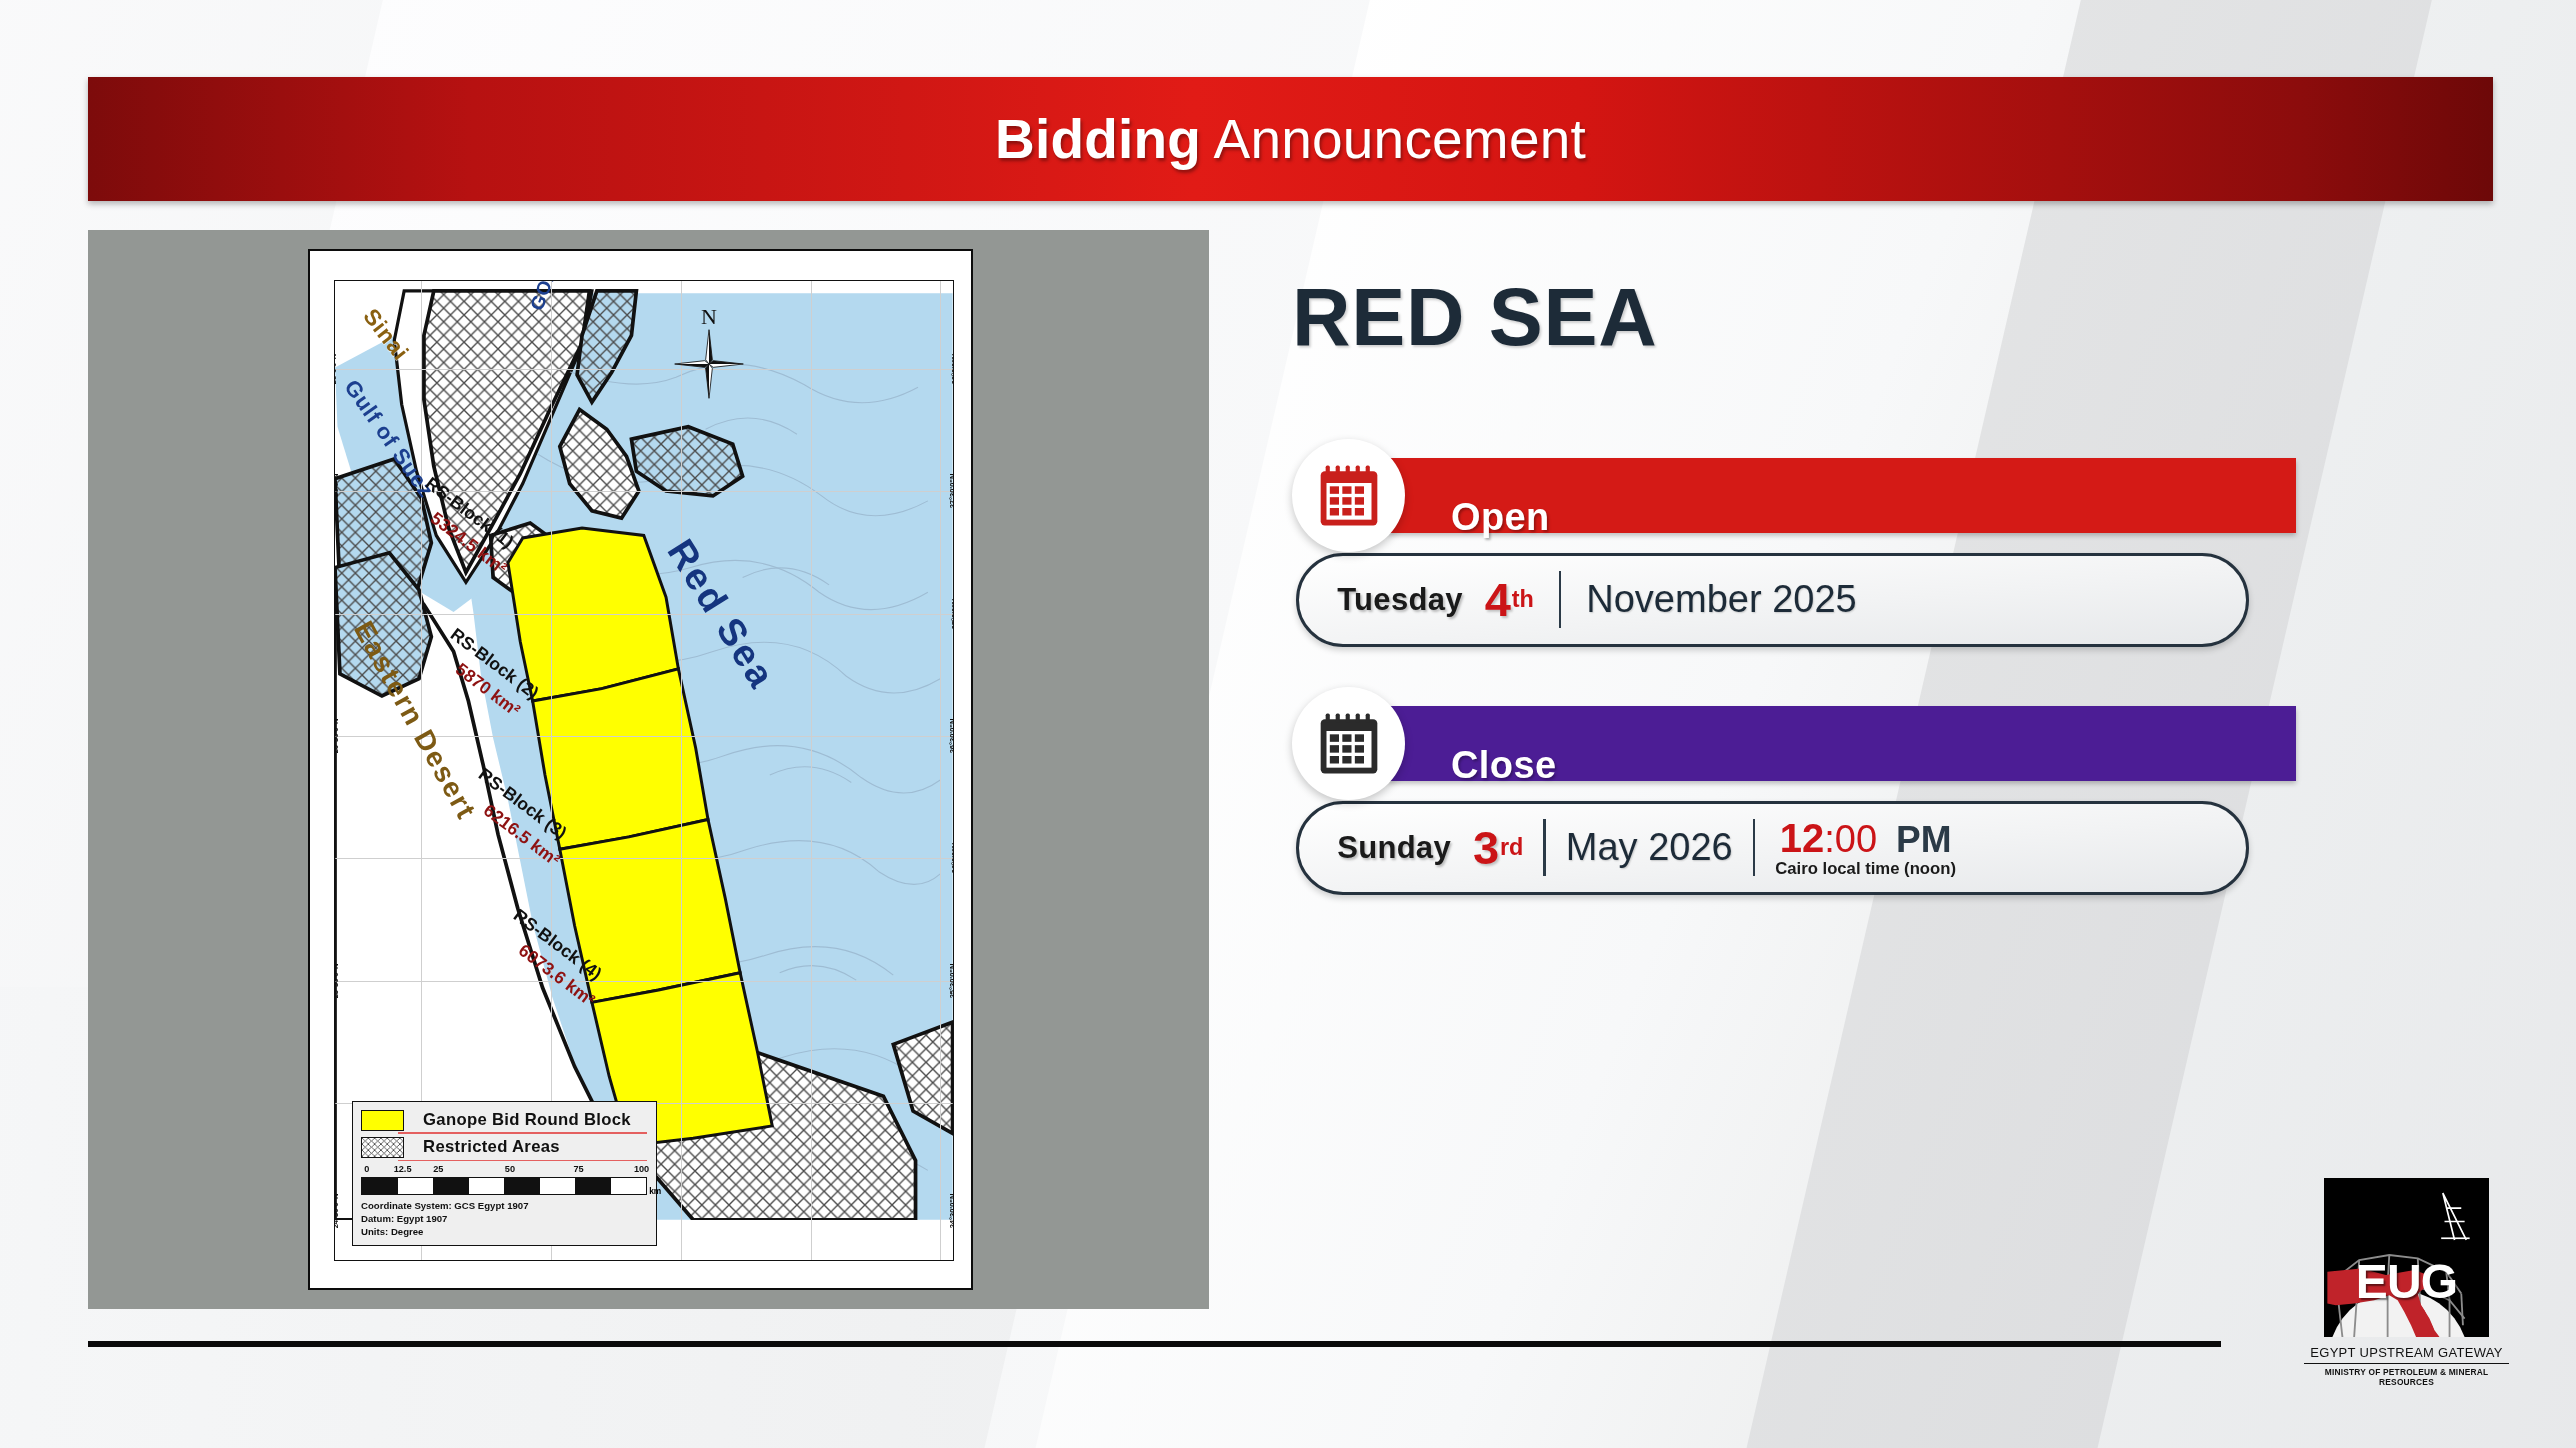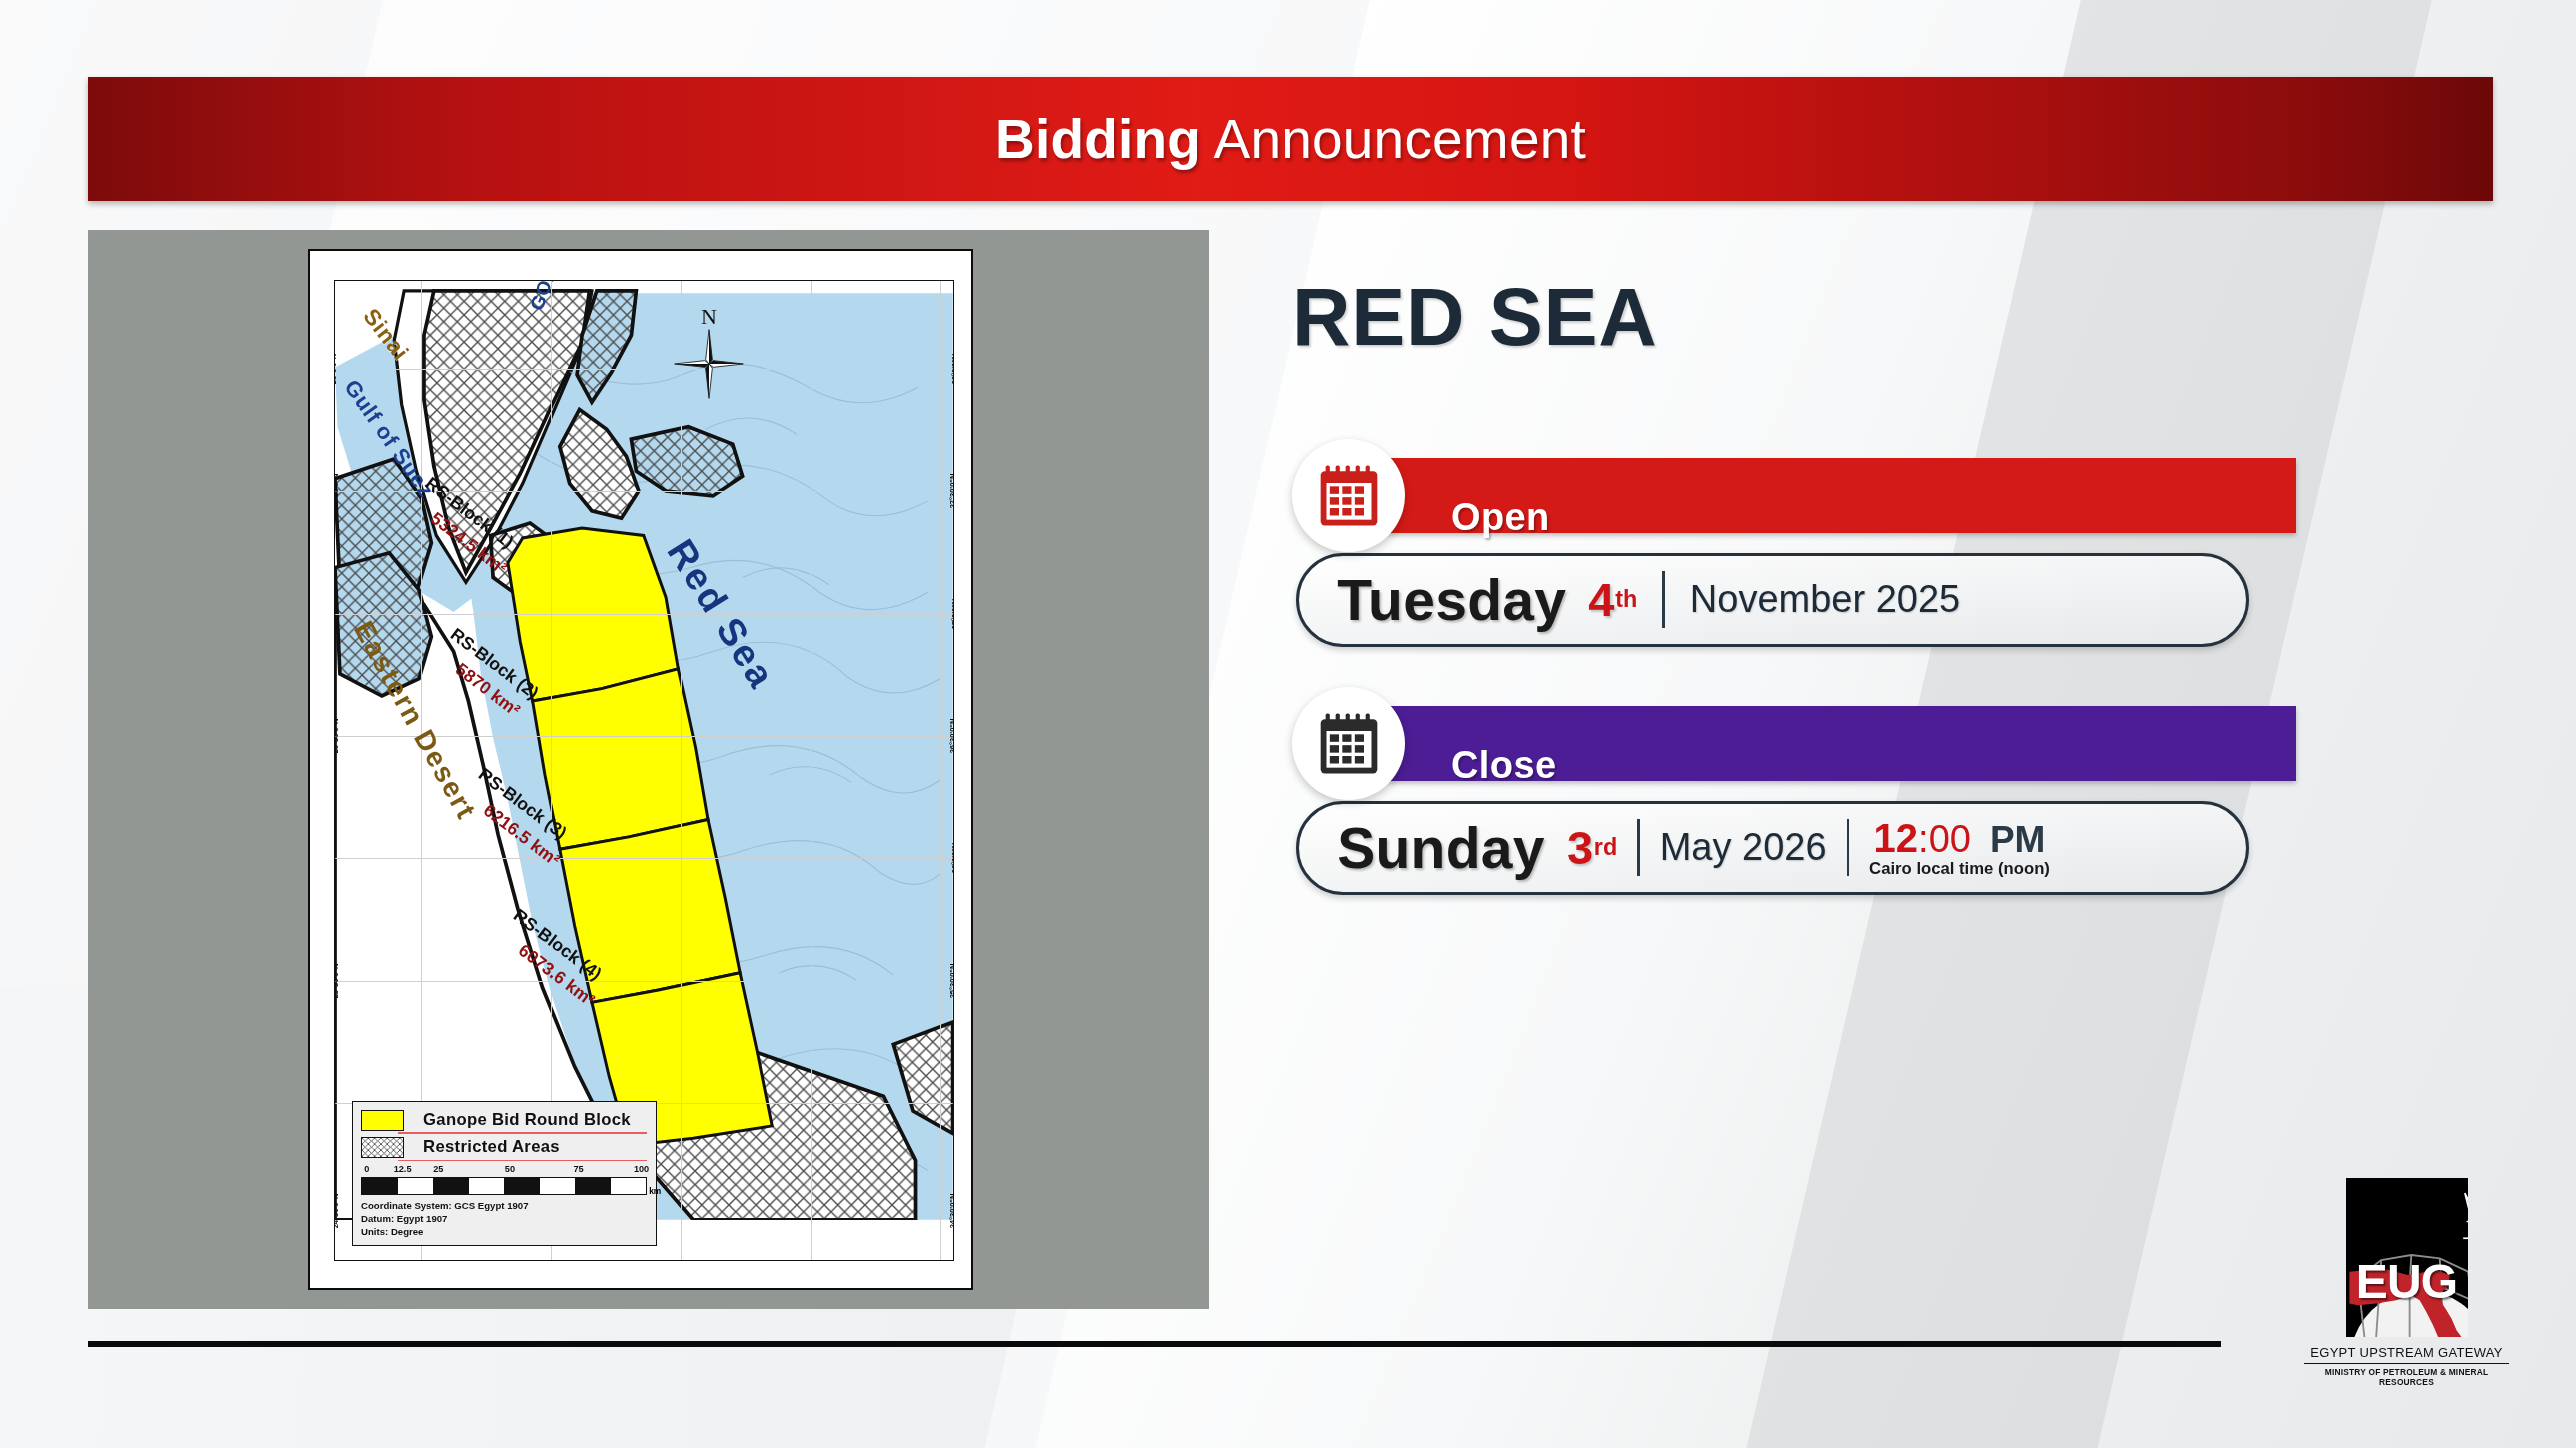--- a/index.html
+++ b/index.html
@@ -136,21 +136,21 @@
   .calWrap { position:absolute; left:0; top:-18.4px; width:113px; height:113px;
     background:#ffffff; border-radius:50%;
     box-shadow:0 3.3px 8.4px rgba(0,0,0,.22); z-index:2;
     display:flex; align-items:center; justify-content:center; }
 
   .pill { margin-top:20px; margin-left:4.2px; height:94px; width:953px;
     border:3.3px solid #25323e; border-radius:49px;
     background:linear-gradient(175deg,#ffffff 0%,#f2f3f4 55%,#e6e8ea 100%);
     box-shadow:0 3.3px 6.7px rgba(0,0,0,.18);
     display:flex; align-items:center; padding:0 38px; gap:0; }
-  .pill .day { font-size:57px; font-weight:700; color:#1a1a1a;
+  .pill .day { font-size:31px; font-weight:700; color:#1a1a1a;
     text-shadow:1.7px 1.7px 2.5px rgba(0,0,0,.25); letter-spacing:0.3px; }
   .pill .num { font-size:47px; font-weight:700; color:#cb1417;
     margin-left:22px; text-shadow:1.7px 1.7px 2.5px rgba(0,0,0,.22); }
   .pill .ord { font-size:23.4px; font-weight:700; color:#cb1417;
     vertical-align:super; margin-left:0.8px; }
   .pill .vr { width:2.5px; height:57px; background:#2b3a47; margin:0 25px; }
   .pill .my { font-size:38px; font-weight:400; color:#1d2b38;
     text-shadow:0.8px 0.8px 1.7px rgba(0,0,0,.18); white-space:nowrap; }
   .pill .timecol { display:flex; flex-direction:column; align-items:center;
     line-height:1.0; }
@@ -160,21 +160,21 @@
   .pill .ampm { font-size:37px; font-weight:700; color:#2b3a47; margin-left:19px; }
   .pill .tznote { font-size:16.7px; font-weight:700; color:#1a1a1a;
     margin-top:3.3px; white-space:nowrap; }
 
   
   #rule { position:absolute; left:88px; top:1341px; width:2133px; height:5.9px;
     background:#0a0a0a; z-index:3; }
 
   
   #logo { position:absolute; left:2304px; top:1178px; width:205px; z-index:5; }
-  #logoMark { width:122px; height:159px; background:#000; position:relative;
+  #logoMark { width:165px; height:159px; background:#000; position:relative;
     margin:0 auto; overflow:hidden; }
   #logoName { margin-top:7.5px; text-align:center; font-size:13px;
     font-weight:400; color:#111; letter-spacing:0.3px; }
   #logoSub { margin-top:3.3px; padding-top:3.3px; border-top:1.3px solid #111;
     text-align:center; font-size:8.4px; font-weight:700; color:#111;
     letter-spacing:0.2px; }
   #logoMark .eug { position:absolute; left:0; right:0; bottom:28.4px;
     text-align:center; font-size:48px; font-weight:700; color:#fff;
     letter-spacing:-0.8px; text-shadow:1.7px 1.7px 1.7px rgba(0,0,0,.5); z-index:4; }
 </style>

